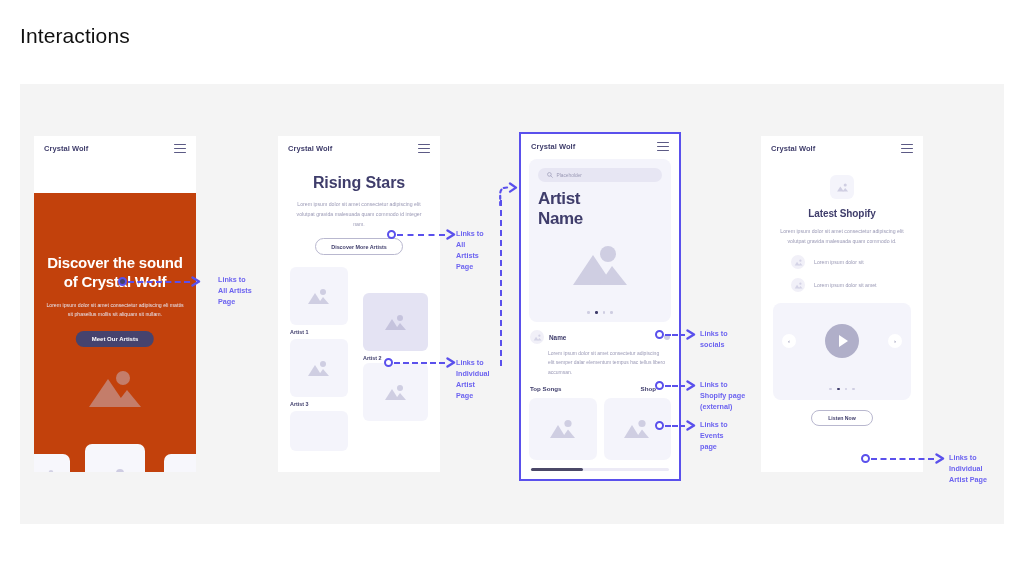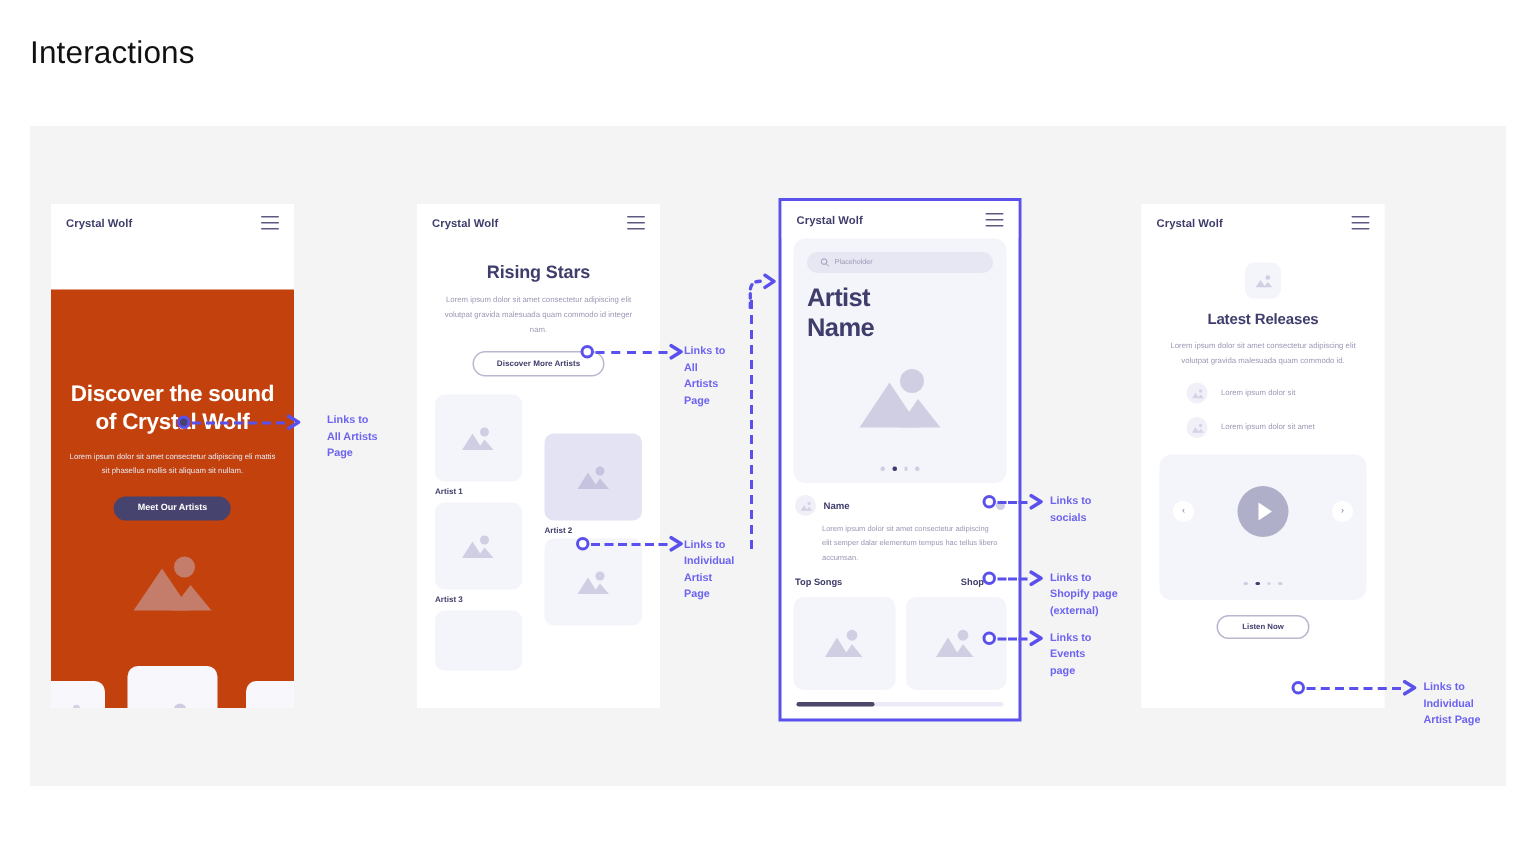--- a/index.html
+++ b/index.html
@@ -158,21 +158,21 @@
   .hcard.center { left: 50%; transform: translateX(-50%); bottom: -6px; width: 60px; height: 70px; z-index: 2;}
   .hcard.right  { right: -12px; bottom: -6px; width: 44px;  height: 60px; }
 
   
   #phone-rising {
     left: 278px; top: 136px; width: 162px; height: 336px;
   }
   .rs-body { padding: 6px 12px 0; position: relative; height: 311px; }
   .rs-title {
     text-align: center;
-    font-size: 12px;
+    font-size: 16px;
     font-weight: 700;
     color: #3f3d6b;
     margin-top: 7px;
     letter-spacing: -0.1px;
   }
   .rs-sub {
     text-align: center;
     font-size: 5.2px;
     line-height: 1.95;
     color: #9a99b5;
@@ -737,21 +737,21 @@
         </div>
     </div>
     <div class="lr-body">
       <div class="lr-icon-box">
         <svg width="13" height="9" viewBox="0 0 14 10">
             <circle cx="10" cy="2.2" r="1.7" fill="#cfcee2"></circle>
             <path d="M1 9.4 L4.6 4 L8.4 9.4 Z" fill="#cfcee2"></path>
             <path d="M7 9.4 L10 5.5 L13.2 9.4 Z" fill="#cfcee2"></path>
           </svg>
       </div>
-      <div class="lr-title">Latest Releases</div>
+      <div class="lr-title">Latest Shopify</div>
       <div class="lr-sub">Lorem ipsum dolor sit amet consectetur adipiscing elit volutpat gravida malesuada quam commodo id.</div>
 
       <div class="lr-item">
         <div class="avatar-sm">
           <svg width="9" height="7" viewBox="0 0 12 9">
               <circle cx="8.5" cy="2" r="1.5" fill="#d4d3e6"></circle>
               <path d="M1 8.5 L4 3.5 L7.5 8.5 Z" fill="#d4d3e6"></path>
               <path d="M6 8.5 L8.5 5 L11.5 8.5 Z" fill="#d4d3e6"></path>
             </svg>
         </div>

